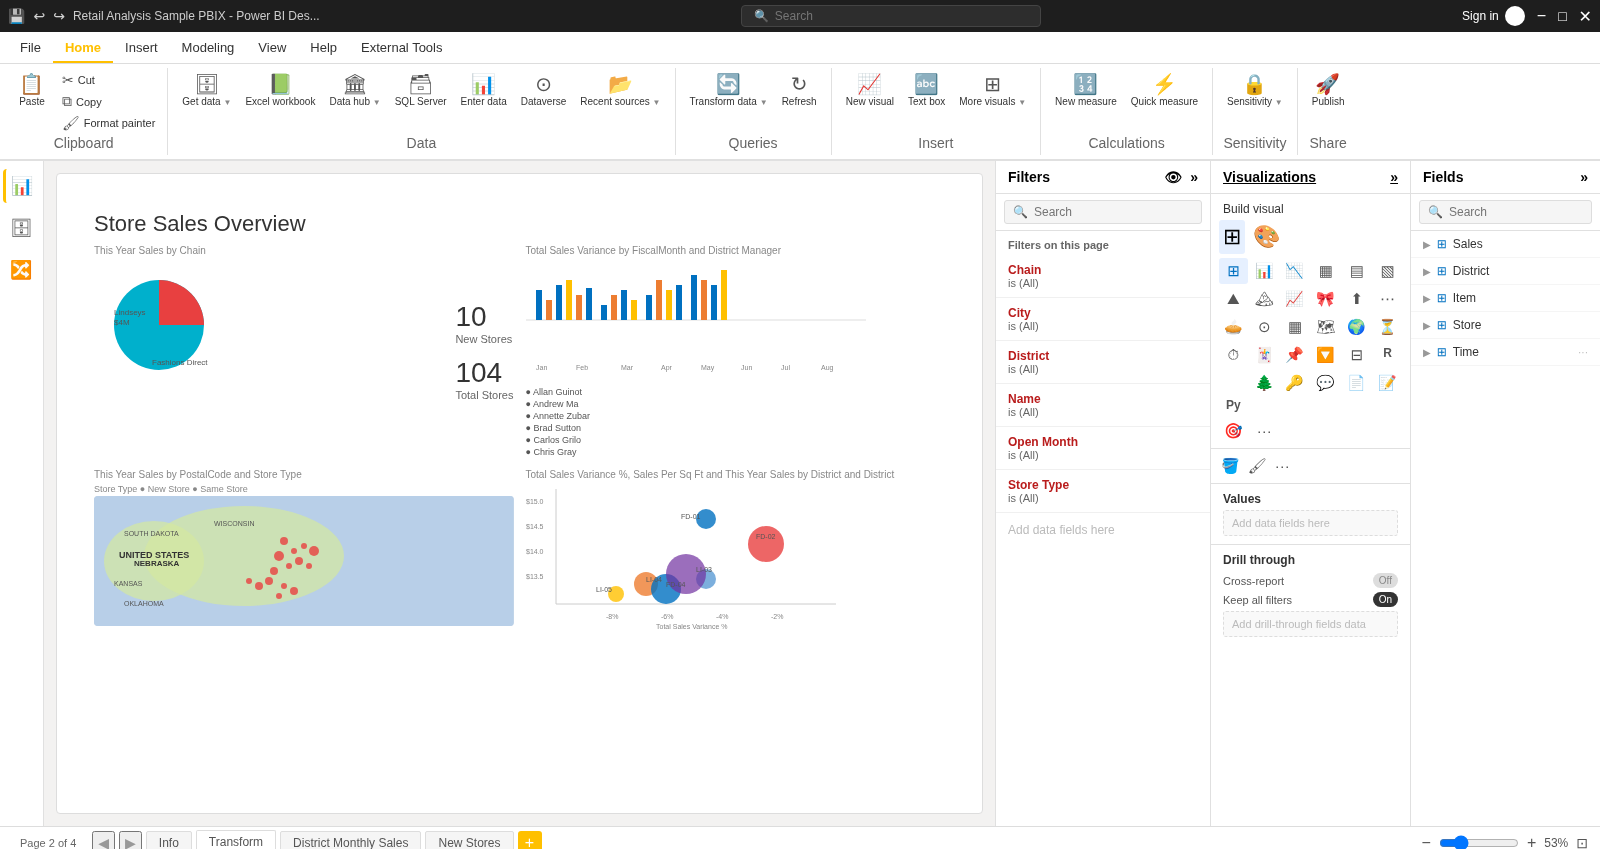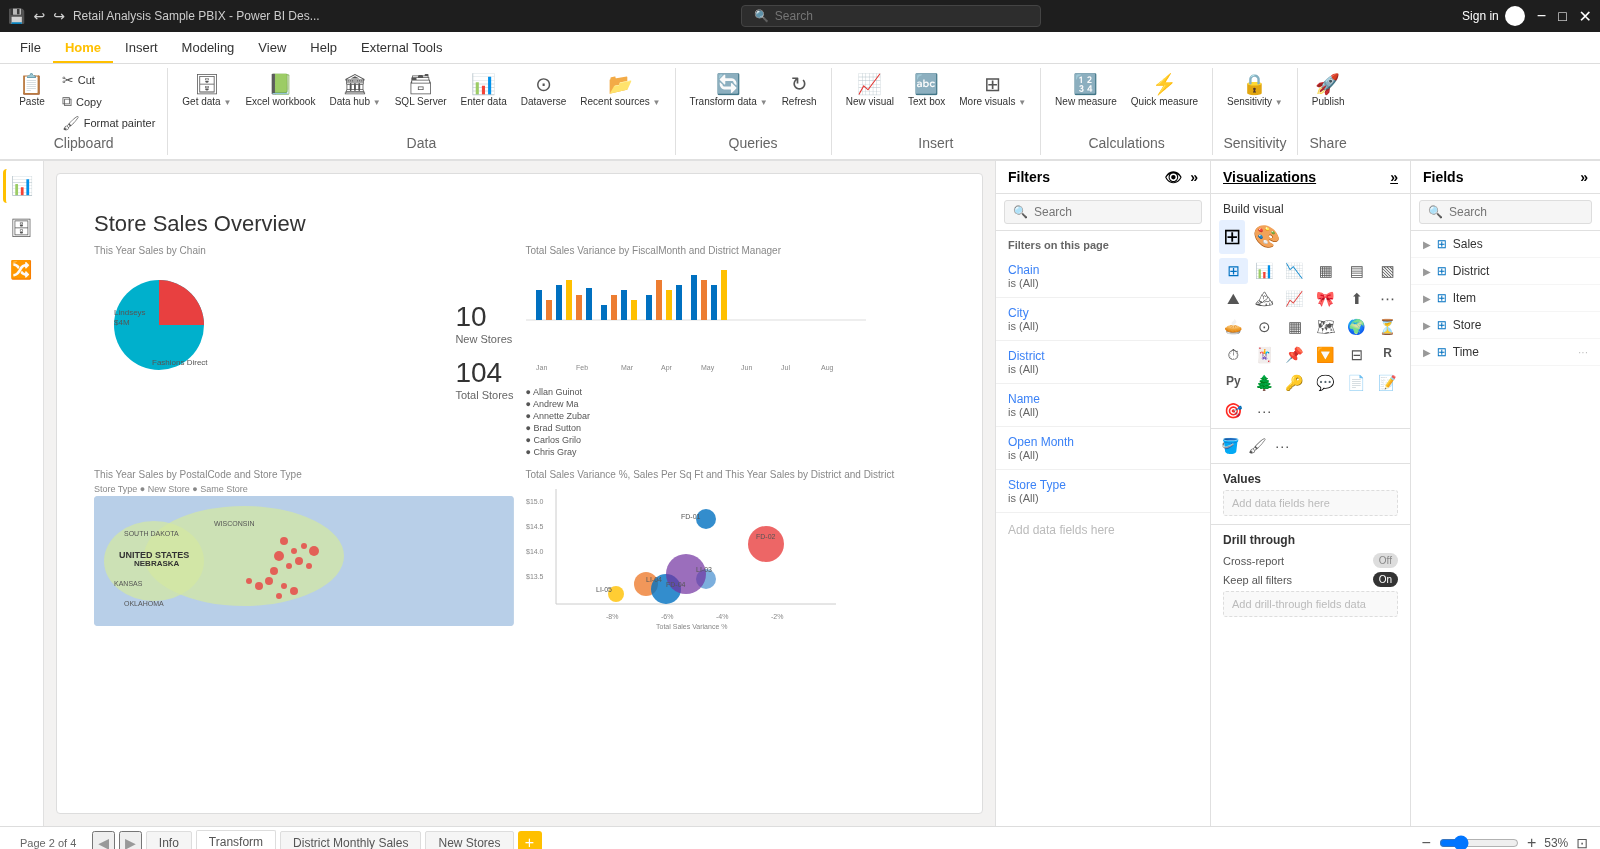--- a/index.html
+++ b/index.html
@@ -96,21 +96,21 @@
     }
     .panel-search-input {
       display: flex; align-items: center; background: #f5f5f5; border: 1px solid #ddd;
       border-radius: 3px; padding: 4px 8px; gap: 6px;
     }
     .panel-search-input input { background: transparent; border: none; outline: none; font-size: 12px; width: 100%; }
     .filter-section-label { font-size: 11px; color: #666; padding: 8px 12px 4px; font-weight: 600; }
     .filter-item {
       padding: 8px 12px; border-bottom: 1px solid #f0f0f0; cursor: pointer;
     }
-    .filter-item-title { font-size: 12px; font-weight: 400; color: #3b82f6; }
+    .filter-item-title { font-size: 12px; font-weight: 700; color: #b91c1c; }
     .filter-item-value { font-size: 11px; color: #666; }
     .filter-add { padding: 10px 12px; color: #bbb; font-size: 12px; }
 
     
     .viz-panel {
       width: 200px; background: #fff; border-left: 1px solid #e0e0e0;
       display: flex; flex-direction: column; overflow-y: auto;
     }
     .viz-panel-header {
       padding: 8px 12px; border-bottom: 1px solid #e0e0e0; font-weight: 600; font-size: 14px;
@@ -579,21 +579,21 @@
       <div class="viz-icon">▦</div>
       <div class="viz-icon">🗺</div>
       <div class="viz-icon">🌍</div>
       <div class="viz-icon">⏳</div>
       <div class="viz-icon">⏱</div>
       <div class="viz-icon">🃏</div>
       <div class="viz-icon">📌</div>
       <div class="viz-icon">🔽</div>
       <div class="viz-icon">⊟</div>
       <div class="viz-icon" style="font-weight:bold;font-size:12px;">R</div>
-      <div class="viz-icon" style="font-weight:bold;font-size:12px;">Py</div>
+      <div class="viz-icon" style="font-weight:bold;font-size:12px;margin-top:24px;">Py</div>
       <div class="viz-icon">🌲</div>
       <div class="viz-icon">🔑</div>
       <div class="viz-icon">💬</div>
       <div class="viz-icon">📄</div>
       <div class="viz-icon">📝</div>
       <div class="viz-icon">🎯</div>
       <div class="viz-icon">···</div>
     </div>
     <div style="display:flex;gap:4px;padding:4px 8px;border-bottom:1px solid #e0e0e0;">
       <div class="viz-icon">🪣</div>

